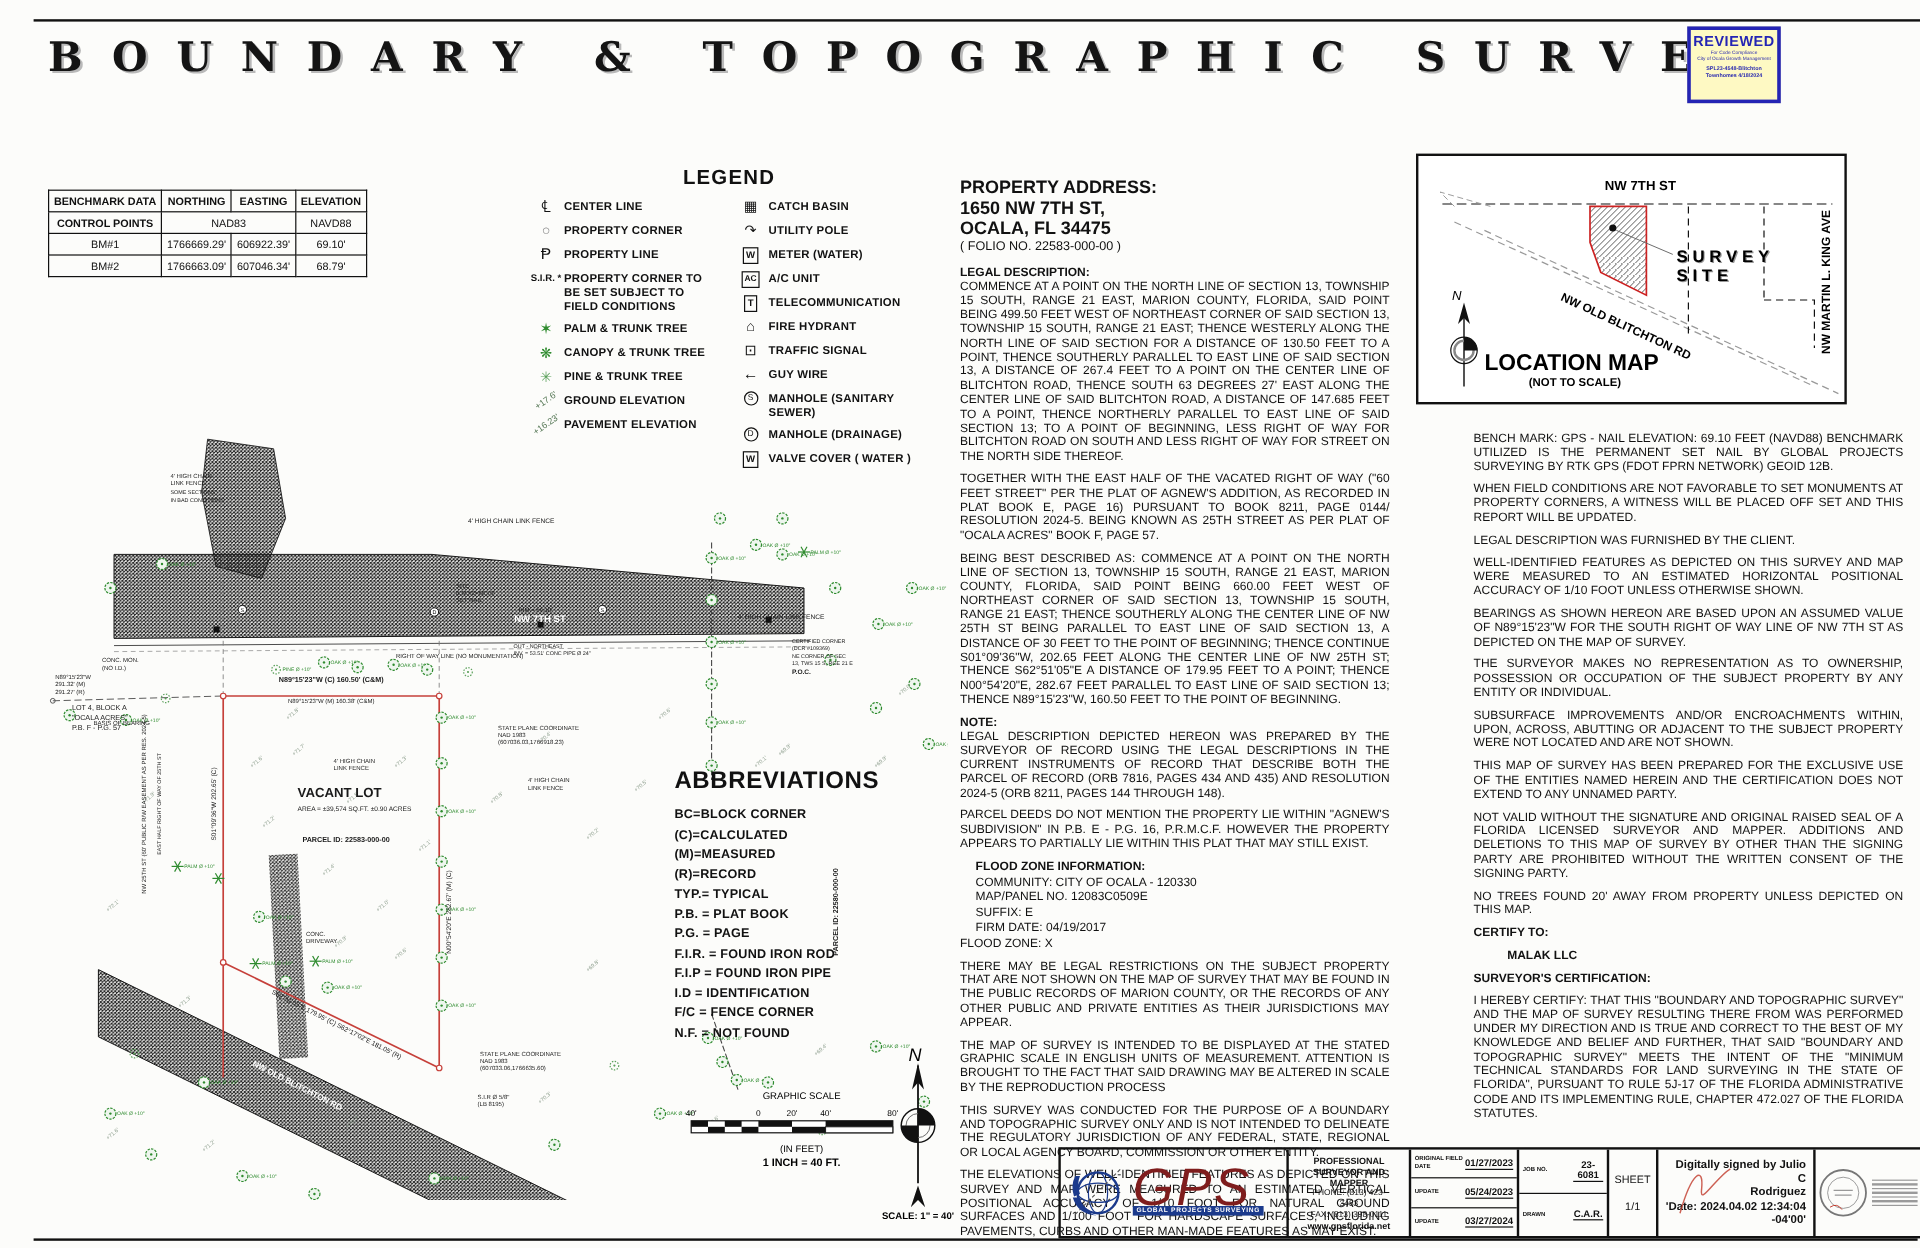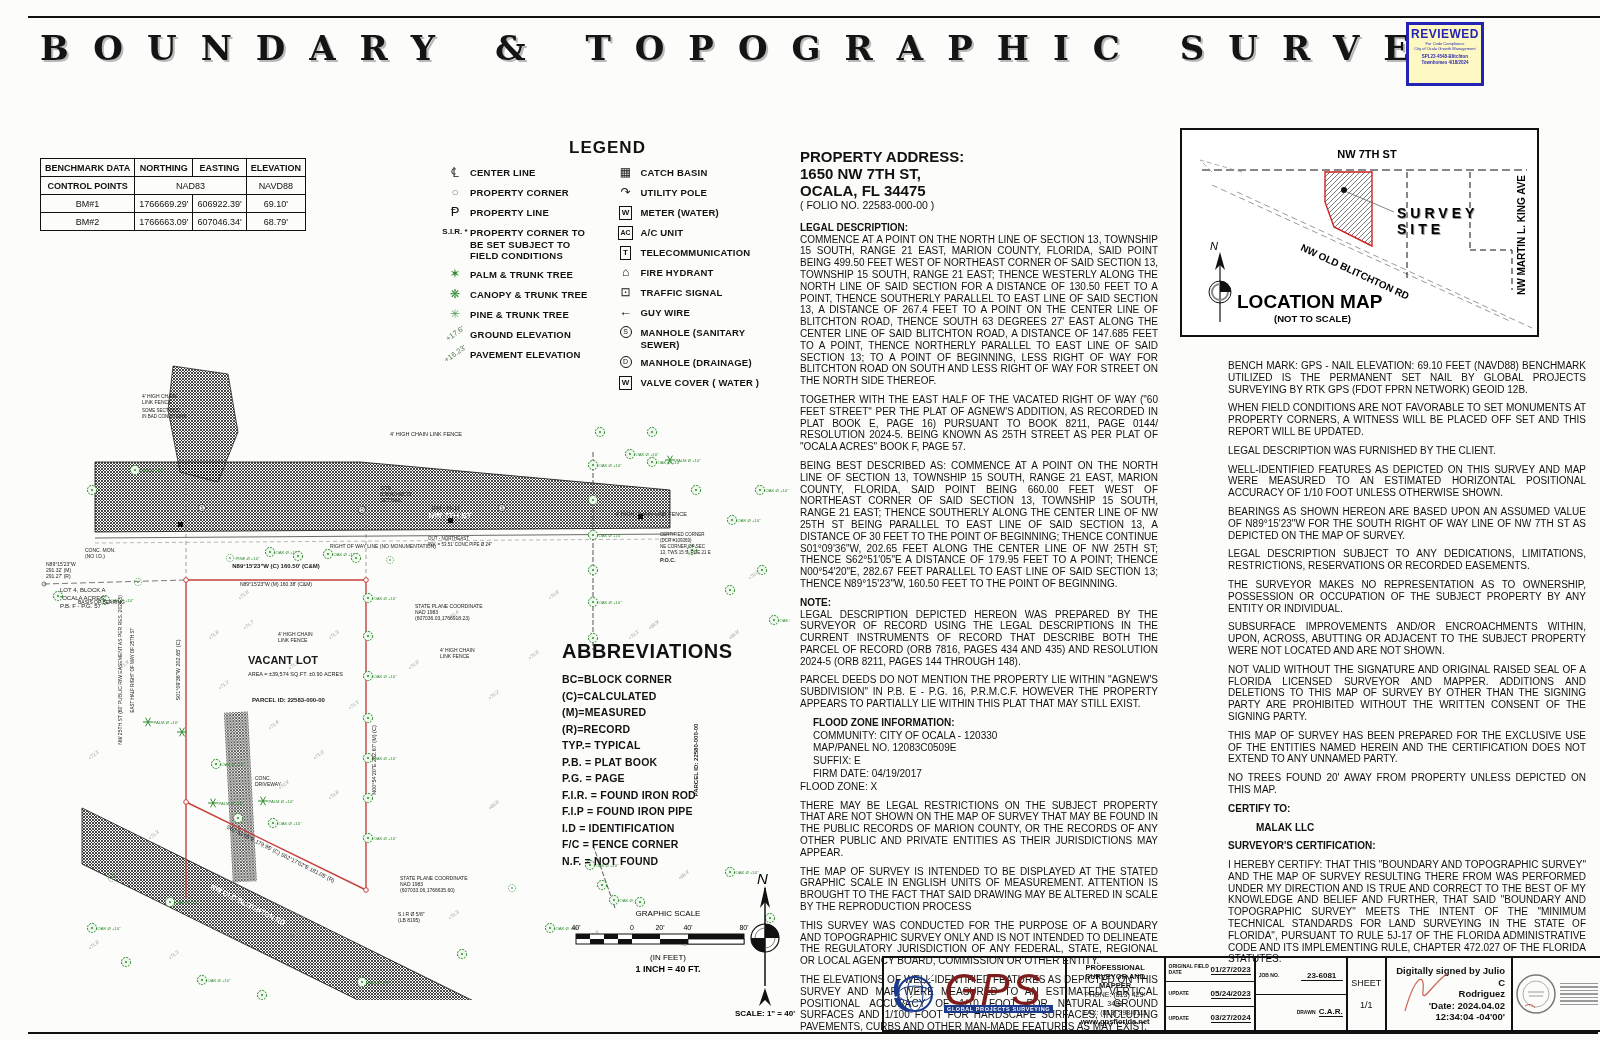--- a/index.html
+++ b/index.html
@@ -85,21 +85,21 @@
   .gps-sub{font-size:5.5px;font-weight:bold;color:#fff;background:#1b3a8c;padding:1px 3px;letter-spacing:.6px;text-align:center;}
   .f-prof{width:118px;display:flex;flex-direction:column;justify-content:center;text-align:center;font-size:7px;line-height:9px;padding:0 14px;}
   .f-prof .b{font-weight:bold;font-size:7.5px;}
   .f-dates{width:108px;display:flex;flex-direction:column;}
   .f-dr{flex:1;display:flex;align-items:center;border-bottom:1px solid #111;padding:0 3px;}
   .f-dr:last-child{border-bottom:none;}
   .f-dl{font-size:5px;font-weight:bold;width:42px;line-height:5.5px;}
   .f-dv{font-size:8px;font-weight:bold;border-bottom:1px solid #111;flex:1;text-align:center;}
   .f-job{width:92px;display:flex;flex-direction:column;}
   .f-jr{flex:1;display:flex;align-items:center;padding:0 3px;border-bottom:1px solid #111;}
-  .f-jr:last-child{border-bottom:none;padding-left:41px;}
+  .f-jr:last-child{border-bottom:none;}
   .f-sheet{width:50px;display:flex;flex-direction:column;align-items:center;justify-content:center;font-size:9px;gap:12px;}
   .f-sig{width:158px;position:relative;display:flex;flex-direction:column;justify-content:center;text-align:right;
          font-size:9.5px;font-weight:bold;line-height:11.5px;padding:0 6px;}
   .f-seal{flex:1;display:flex;align-items:center;gap:3px;padding:2px;}
   .seal-lines{display:flex;flex-direction:column;gap:2px;}
   .seal-lines i{display:block;width:38px;height:1.5px;background:#9a9a9a;}
   svg text{font-family:"Liberation Sans",sans-serif;}
 </style>
 </head>
 <body>
@@ -790,25 +790,24 @@
   </div>
 
   <div class="abs col col2">
     <div>
 
     <p class="para"><b></b><span>BENCH MARK: GPS - NAIL ELEVATION: 69.10 FEET  (NAVD88) BENCHMARK UTILIZED IS THE PERMANENT SET NAIL BY GLOBAL PROJECTS SURVEYING BY RTK GPS (FDOT FPRN NETWORK) GEOID 12B.</span></p>
         <p class="para"><b></b><span>WHEN FIELD CONDITIONS ARE NOT FAVORABLE TO SET MONUMENTS AT PROPERTY CORNERS, A WITNESS WILL BE PLACED OFF SET AND THIS REPORT WILL BE UPDATED.</span></p>
         <p class="para"><b></b><span>LEGAL DESCRIPTION WAS FURNISHED BY THE CLIENT.</span></p>
         <p class="para"><b></b><span>WELL-IDENTIFIED FEATURES AS DEPICTED ON THIS SURVEY AND MAP WERE MEASURED TO AN ESTIMATED HORIZONTAL POSITIONAL ACCURACY OF 1/10 FOOT UNLESS OTHERWISE SHOWN.</span></p>
         <p class="para"><b></b><span>BEARINGS AS SHOWN HEREON ARE BASED UPON AN ASSUMED VALUE OF N89°15'23"W FOR THE SOUTH RIGHT OF WAY LINE OF NW 7TH ST AS DEPICTED ON THE MAP OF SURVEY.</span></p>
-        <p class="para"><b></b><span>LEGAL DESCRIPTION SUBJECT TO ANY DEDICATIONS, LIMITATIONS, RESTRICTIONS, RESERVATIONS OR RECORDED EASEMENTS.</span></p>
         <p class="para"><b></b><span>THE SURVEYOR MAKES NO REPRESENTATION AS TO OWNERSHIP, POSSESSION OR OCCUPATION OF THE SUBJECT PROPERTY BY ANY ENTITY OR INDIVIDUAL.</span></p>
         <p class="para"><b></b><span>SUBSURFACE IMPROVEMENTS AND/OR ENCROACHMENTS WITHIN, UPON, ACROSS, ABUTTING OR ADJACENT TO THE SUBJECT PROPERTY WERE NOT LOCATED AND ARE NOT SHOWN.</span></p>
+        <p class="para"><b></b><span>THIS MAP OF SURVEY HAS BEEN PREPARED FOR THE EXCLUSIVE USE OF THE ENTITIES NAMED HEREIN AND THE CERTIFICATION DOES NOT EXTEND TO ANY UNNAMED PARTY.</span></p>
         <p class="para"><b></b><span>NOT VALID WITHOUT THE SIGNATURE AND ORIGINAL RAISED SEAL OF A FLORIDA LICENSED SURVEYOR AND MAPPER. ADDITIONS AND DELETIONS TO THIS MAP OF SURVEY BY OTHER THAN THE SIGNING PARTY ARE PROHIBITED WITHOUT THE WRITTEN CONSENT OF THE SIGNING PARTY.</span></p>
-        <p class="para"><b></b><span>THIS MAP OF SURVEY HAS BEEN PREPARED FOR THE EXCLUSIVE USE OF THE ENTITIES NAMED HEREIN AND THE CERTIFICATION DOES NOT EXTEND TO ANY UNNAMED PARTY.</span></p>
         <p class="para"><b></b><span>NO TREES FOUND 20' AWAY FROM PROPERTY UNLESS DEPICTED ON THIS MAP.</span></p>
         <p class="para"><b>CERTIFY TO:</b><span></span></p>
         <p class="para" data-v="indent"><b></b><span>MALAK LLC</span></p>
         <p class="para"><b>SURVEYOR'S CERTIFICATION:</b><span></span></p>
         <p class="para"><b></b><span>I HEREBY CERTIFY: THAT THIS "BOUNDARY AND TOPOGRAPHIC SURVEY" AND THE MAP OF SURVEY RESULTING THERE FROM WAS PERFORMED UNDER MY DIRECTION AND IS TRUE AND CORRECT TO THE BEST OF MY KNOWLEDGE AND BELIEF AND FURTHER, THAT SAID "BOUNDARY AND TOPOGRAPHIC SURVEY" MEETS THE INTENT OF THE "MINIMUM TECHNICAL STANDARDS FOR LAND SURVEYING IN THE STATE OF FLORIDA", PURSUANT TO RULE 5J-17 OF THE FLORIDA ADMINISTRATIVE CODE AND ITS IMPLEMENTING RULE, CHAPTER 472.027 OF THE FLORIDA STATUTES.</span></p>
       </div>
   </div>
 
   <div class="abs footer">
     <div class="fcell f-logo">

